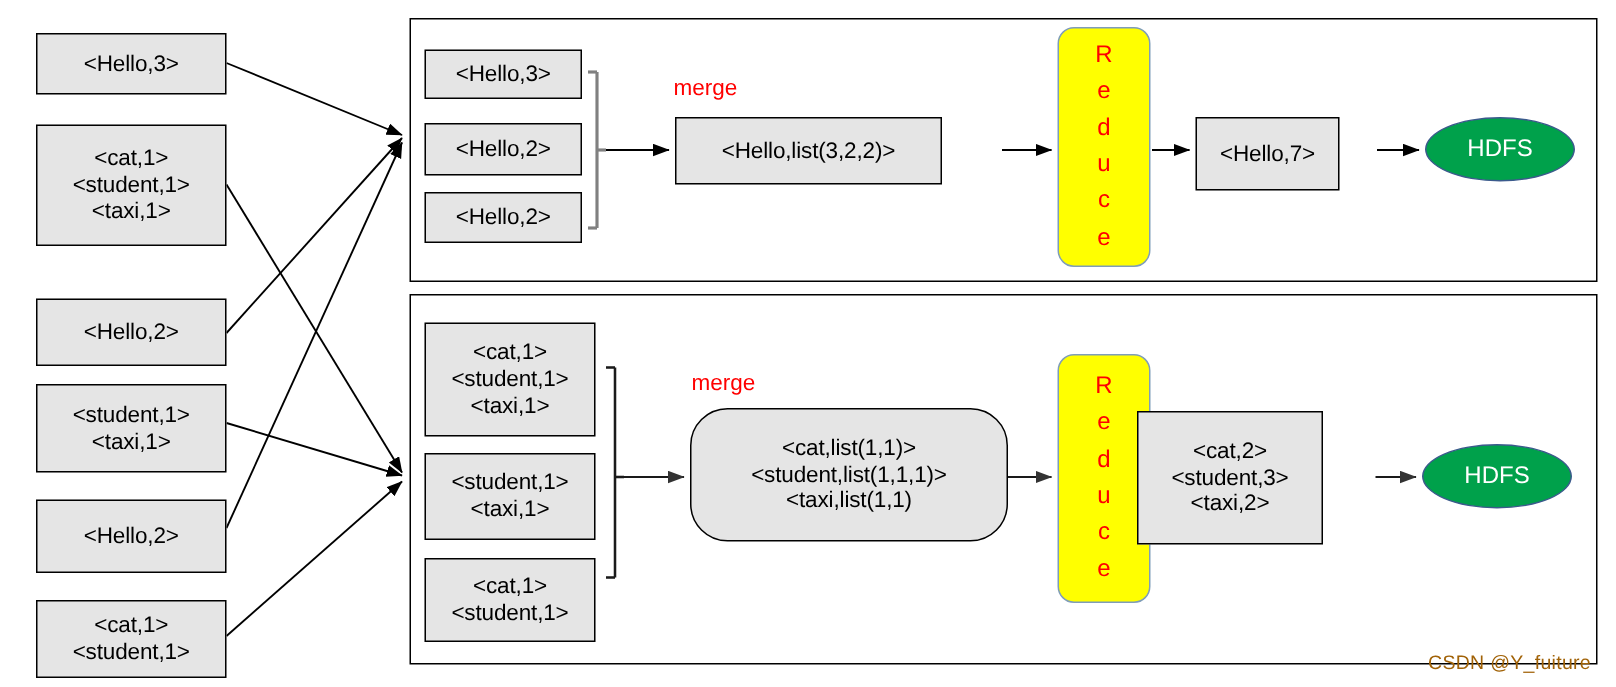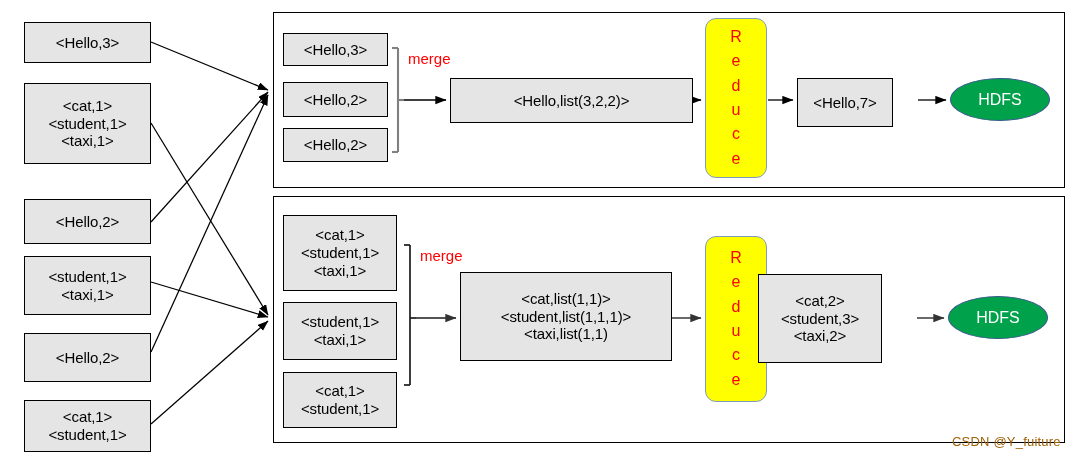--- a/index.html
+++ b/index.html
@@ -38,21 +38,21 @@
   
   .ellipse{
     position:absolute;box-sizing:border-box;
     background:#00A14B;border:1.1px solid #3b5a8c;border-radius:50%;
     display:flex;align-items:center;justify-content:center;
     color:#ffffff;font-size:16px;
   }
 
   
   .merge-label{
-    position:absolute;color:#FF0000;font-size:15px;white-space:nowrap;
+    position:absolute;color:#FF0000;font-size:15px;white-space:nowrap;margin-left:41px;
   }
 
   
   .watermark{
     position:absolute;color:#a16207;font-size:13px;white-space:nowrap;
     letter-spacing:0.2px;
   }
 
   svg.wires{position:absolute;left:0;top:0;width:1077px;height:458px;overflow:visible;}
 </style>
@@ -147,21 +147,21 @@
   </div>
   <div class="rect" style="left:283px;top:82px;width:105px;height:35px;">
     <span class="ln">&lt;Hello,2&gt;</span>
   </div>
   <div class="rect" style="left:283px;top:128px;width:105px;height:34px;">
     <span class="ln">&lt;Hello,2&gt;</span>
   </div>
 
   <div class="merge-label" style="left:408px;top:50px;">merge</div>
 
-  <div class="rect" style="left:450px;top:78px;width:243px;height:45px;">
+  <div class="rect" style="left:450px;top:78px;width:178px;height:45px;">
     <span class="ln">&lt;Hello,list(3,2,2)&gt;</span>
   </div>
 
   <div class="reduce" style="left:705px;top:18px;width:62px;height:160px;">
     <span class="ch">R</span>
     <span class="ch">e</span>
     <span class="ch">d</span>
     <span class="ch">u</span>
     <span class="ch">c</span>
     <span class="ch">e</span>
@@ -186,21 +186,21 @@
     <span class="ln">&lt;student,1&gt;</span>
     <span class="ln">&lt;taxi,1&gt;</span>
   </div>
   <div class="rect" style="left:283px;top:372px;width:114px;height:56px;">
     <span class="ln">&lt;cat,1&gt;</span>
     <span class="ln">&lt;student,1&gt;</span>
   </div>
 
   <div class="merge-label" style="left:420px;top:247px;">merge</div>
 
-  <div class="rect" style="left:460px;top:272px;width:212px;height:89px;">
+  <div class="rect" style="left:460px;top:272px;width:212px;height:89px;border-radius:25px;">
     <span class="ln">&lt;cat,list(1,1)&gt;</span>
     <span class="ln">&lt;student,list(1,1,1)&gt;</span>
     <span class="ln">&lt;taxi,list(1,1)</span>
   </div>
 
   <div class="reduce" style="left:705px;top:236px;width:62px;height:166px;">
     <span class="ch">R</span>
     <span class="ch">e</span>
     <span class="ch">d</span>
     <span class="ch">u</span>

